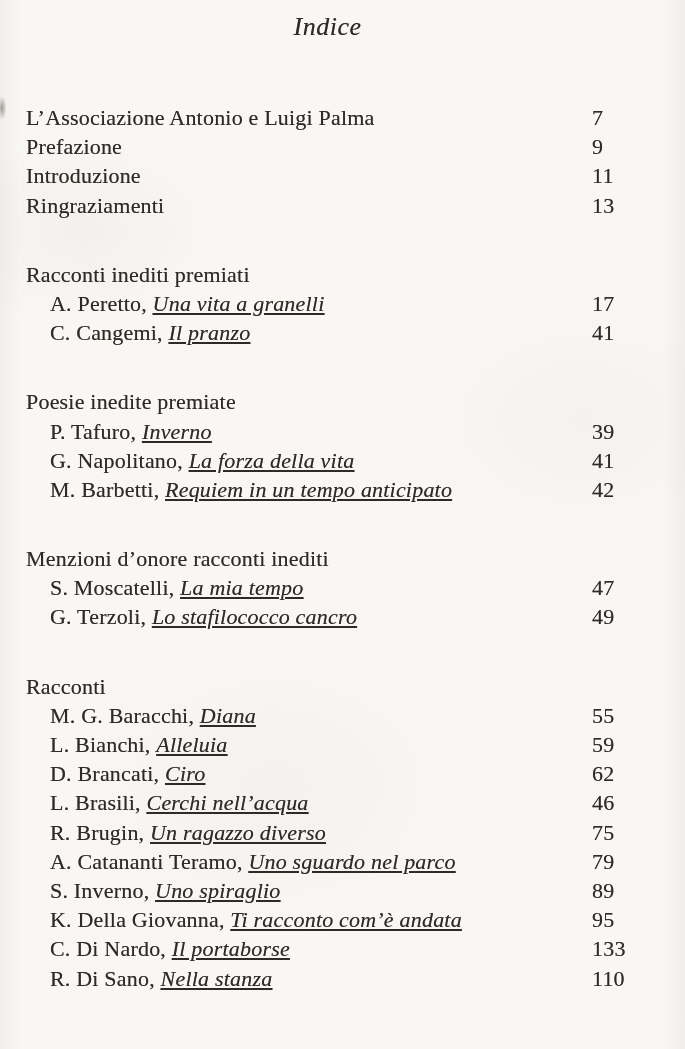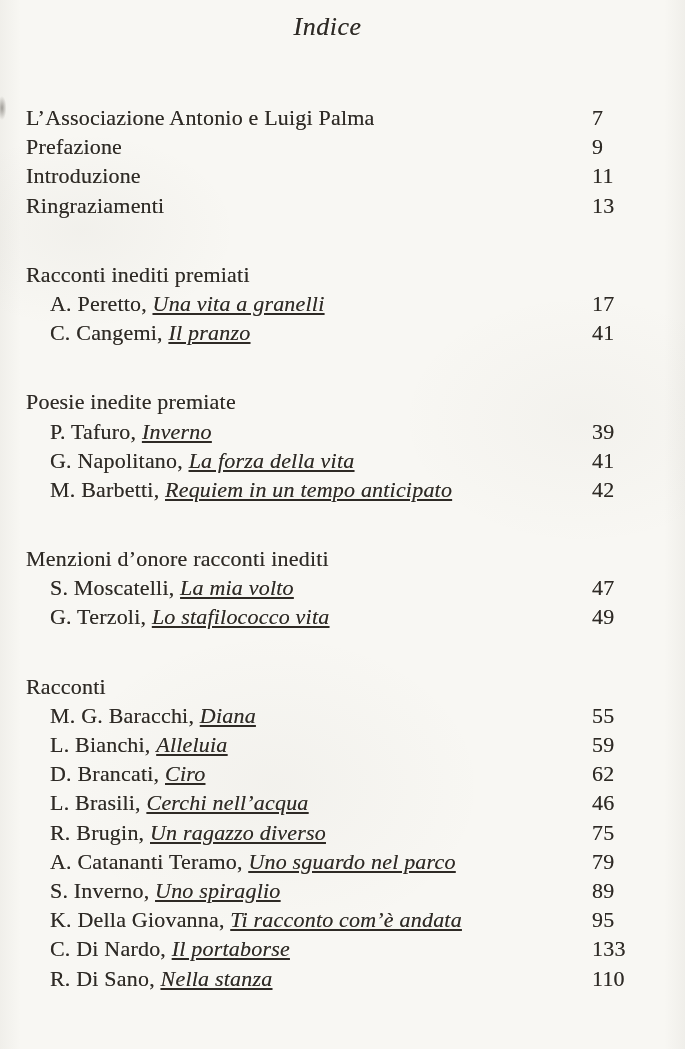--- a/index.html
+++ b/index.html
@@ -122,25 +122,25 @@
         <div class="row entry">
           <span class="label"><span>M. Barbetti, </span><i class="work">Requiem in un tempo anticipato</i></span>
           <span class="pagenum">42</span>
         </div>
       </section>
       <section class="toc-section">
         <div class="row head">
           <span class="label">Menzioni d’onore racconti inediti</span>
         </div>
         <div class="row entry">
-          <span class="label"><span>S. Moscatelli, </span><i class="work">La mia volto</i></span>
+          <span class="label"><span>S. Moscatelli, </span><i class="work">La mia tempo</i></span>
           <span class="pagenum">47</span>
         </div>
         <div class="row entry">
-          <span class="label"><span>G. Terzoli, </span><i class="work">Lo stafilococco vita</i></span>
+          <span class="label"><span>G. Terzoli, </span><i class="work">Lo stafilococco cancro</i></span>
           <span class="pagenum">49</span>
         </div>
       </section>
       <section class="toc-section">
         <div class="row head">
           <span class="label">Racconti</span>
         </div>
         <div class="row entry">
           <span class="label"><span>M. G. Baracchi, </span><i class="work">Diana</i></span>
           <span class="pagenum">55</span>

